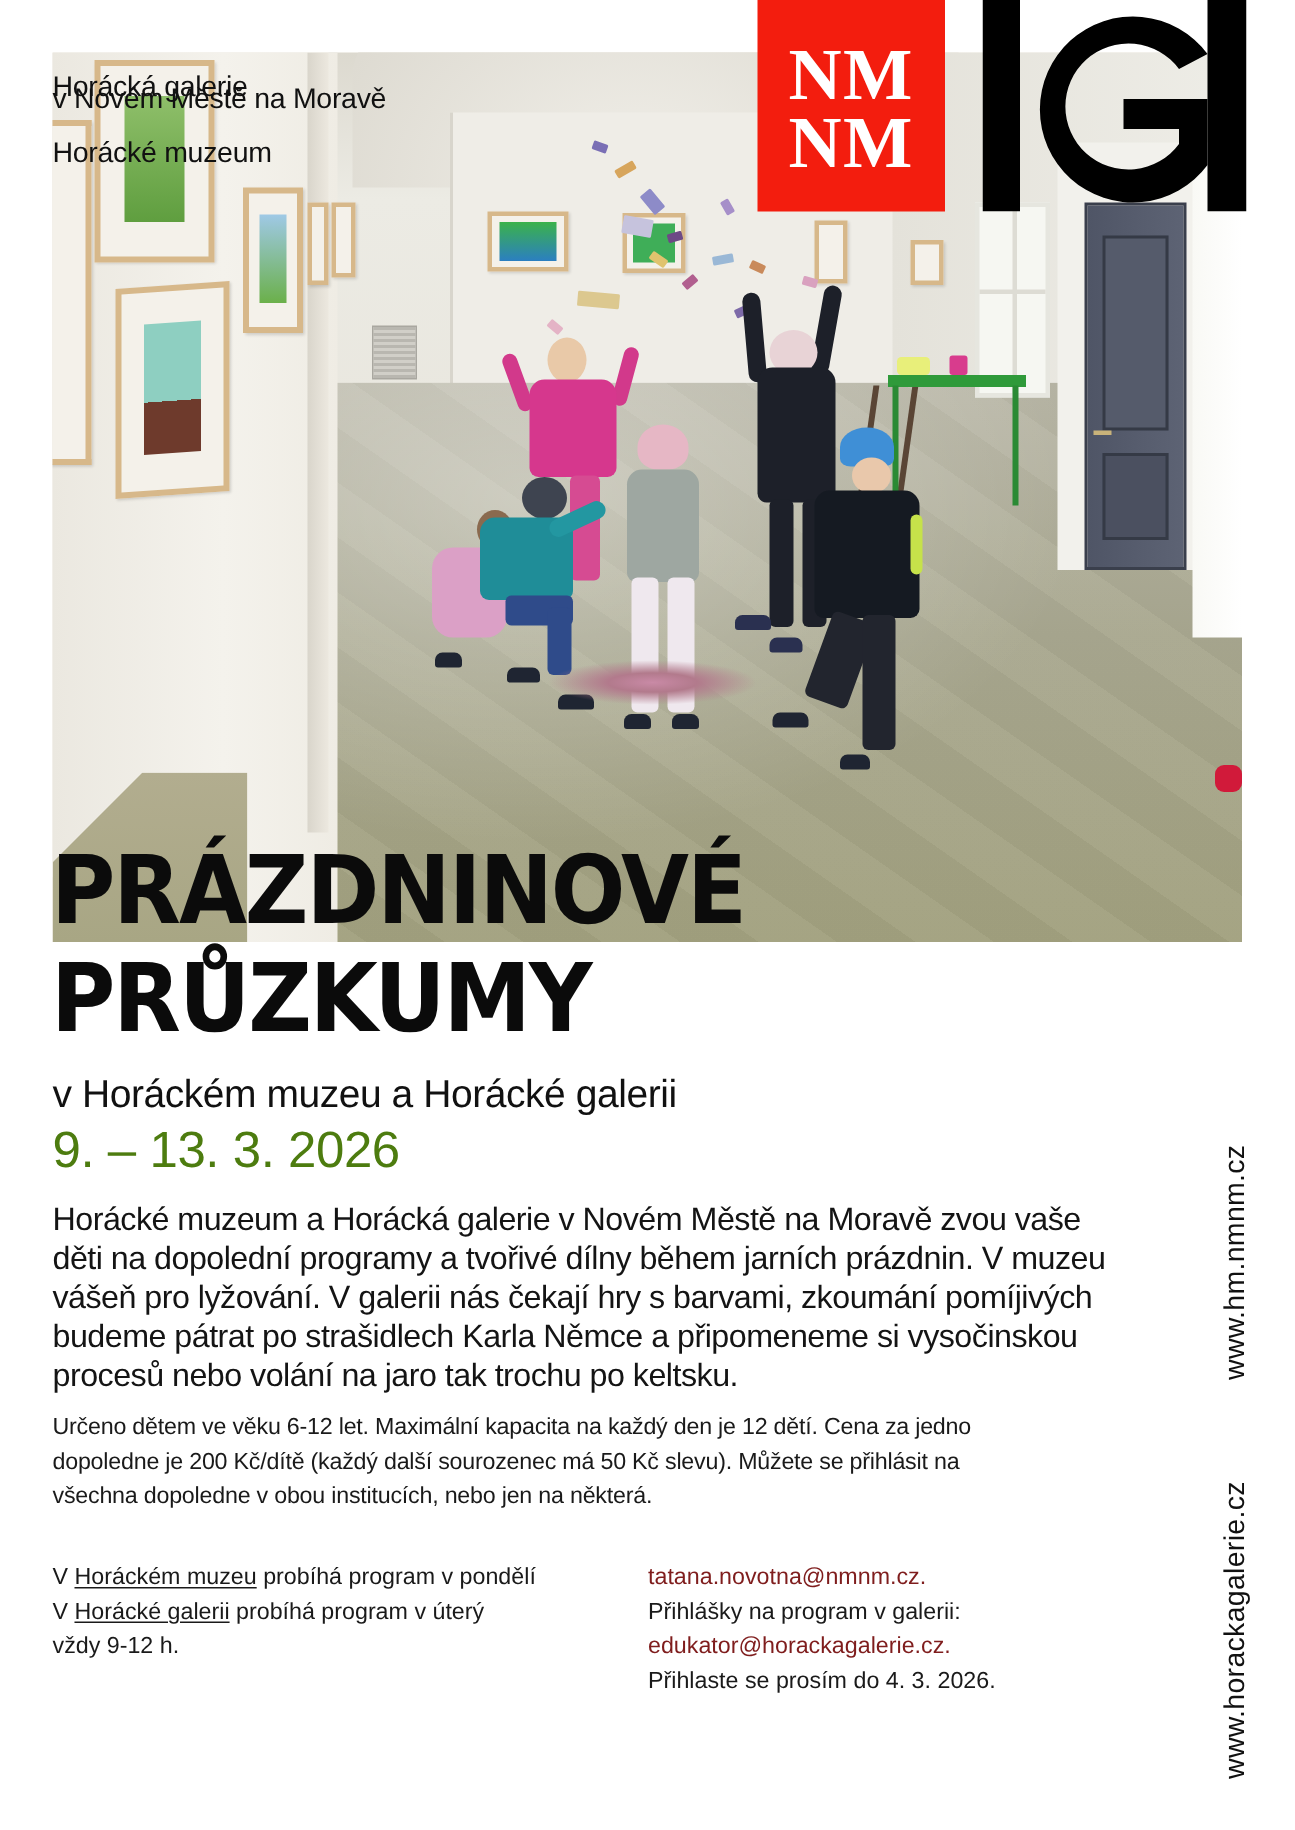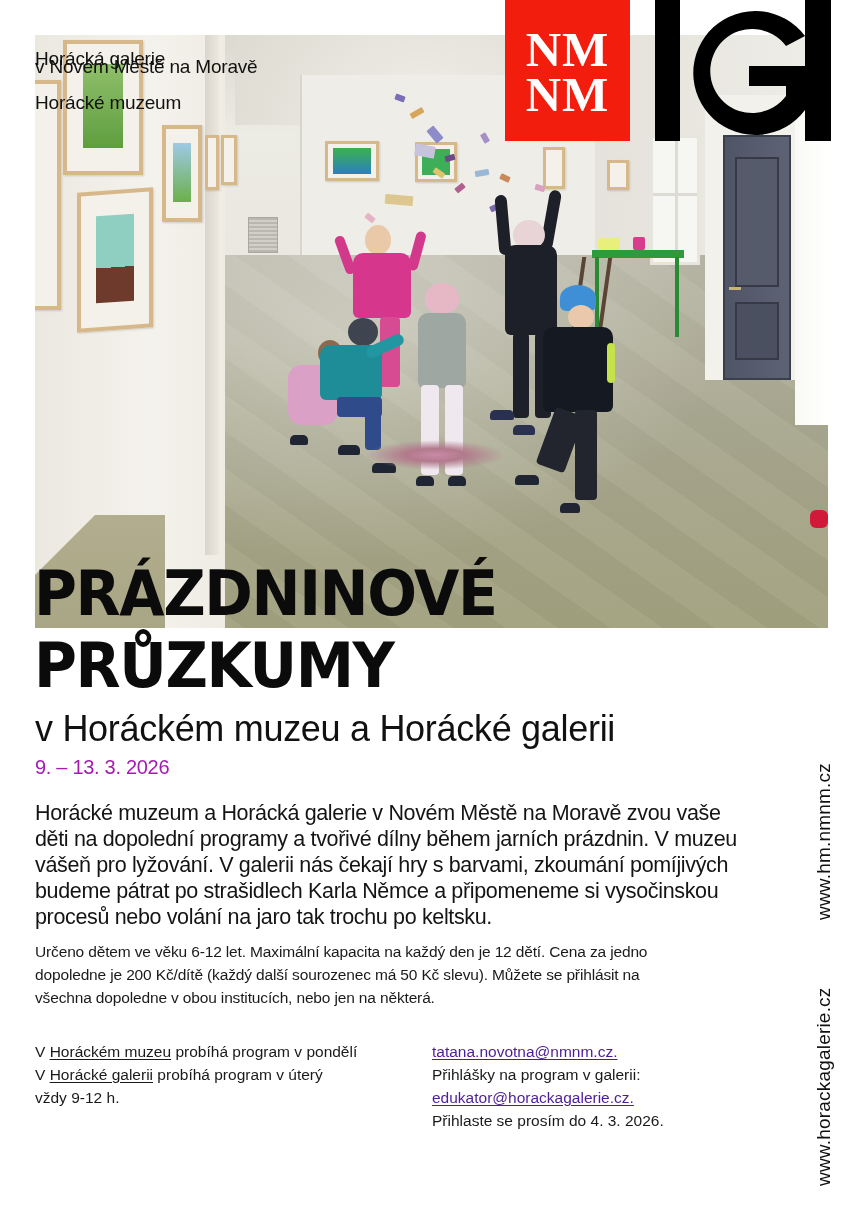--- a/index.html
+++ b/index.html
@@ -61,31 +61,31 @@
 
   
   .logo-nmnm { position: absolute; left: 505px; top: 0; width: 125px; height: 141px; background: #f31d0e; color: #ffffff;
     font-family: "Liberation Serif", "DejaVu Serif", serif; font-weight: bold; font-size: 49px; line-height: 45px; letter-spacing: 1px;
     display: flex; flex-direction: column; align-items: center; justify-content: center; padding-top: 2px; }
   .logo-hg { position: absolute; left: 655px; top: 0; width: 176px; height: 141px; }
 
   
   .title { position: absolute; left: 34px; top: 558px; font-family: "DejaVu Sans", sans-serif; font-weight: bold; font-size: 63px; line-height: 72px;
     letter-spacing: -1.5px; color: #0b0b0b; transform: scaleX(0.93); transform-origin: left top; white-space: nowrap; }
-  .subtitle { position: absolute; left: 35px; top: 711px; font-size: 36px; line-height: 36px; color: #111; letter-spacing: -0.3px; white-space: nowrap; }
-  .dates { position: absolute; left: 35px; top: 749px; font-size: 20px; line-height: 36px; color: #a21caf; letter-spacing: -0.3px; }
+  .subtitle { position: absolute; left: 35px; top: 711px; font-size: 26px; line-height: 36px; color: #111; letter-spacing: -0.3px; white-space: nowrap; }
+  .dates { position: absolute; left: 35px; top: 749px; font-size: 34px; line-height: 36px; color: #4d7c0f; letter-spacing: -0.3px; }
 
   .intro { position: absolute; left: 35px; top: 800px; width: 760px; font-size: 21.5px; line-height: 26px; color: #141414; letter-spacing: -0.35px; }
   .details { position: absolute; left: 35px; top: 940px; width: 760px; font-size: 15.5px; line-height: 23px; color: #1a1a1a; letter-spacing: -0.15px; }
 
   .col-left { position: absolute; left: 35px; top: 1040px; width: 390px; font-size: 15.5px; line-height: 23px; color: #1a1a1a; }
   .col-right { position: absolute; left: 432px; top: 1040px; width: 330px; font-size: 15.5px; line-height: 23px; color: #1a1a1a; }
   .col-left p, .col-right p { white-space: nowrap; }
   .u { text-decoration: underline; text-underline-offset: 2px; }
-  .mail { color: #4c1d95; text-decoration: underline; text-underline-offset: 2px; }
+  .mail { color: #7f1d1d; text-underline-offset: 2px; }
 
   .vert { position: absolute; font-size: 19px; color: #111; white-space: nowrap; transform: rotate(-90deg); transform-origin: left top; letter-spacing: 0.2px; }
 </style>
 </head>
 <body>
 
 <div class="photo">
   <div class="back-wall"></div>
   <div class="vault"></div>
   <div class="back-panel"></div>

